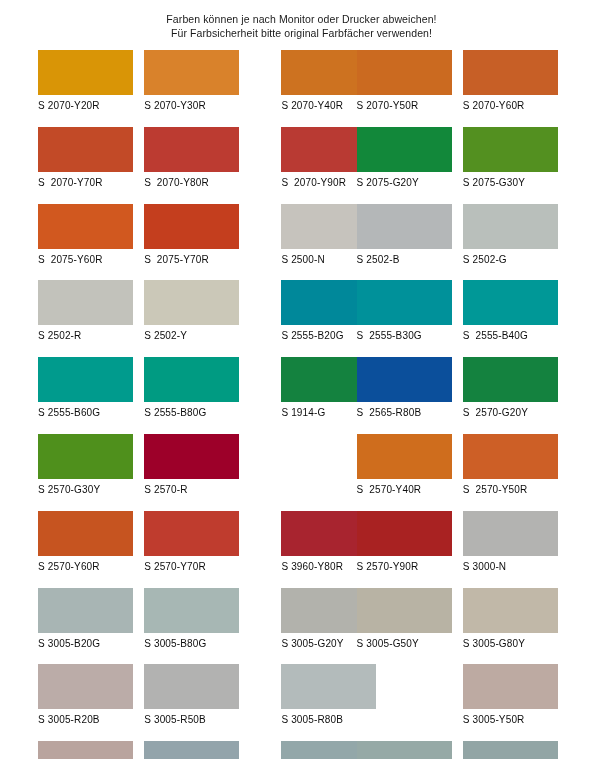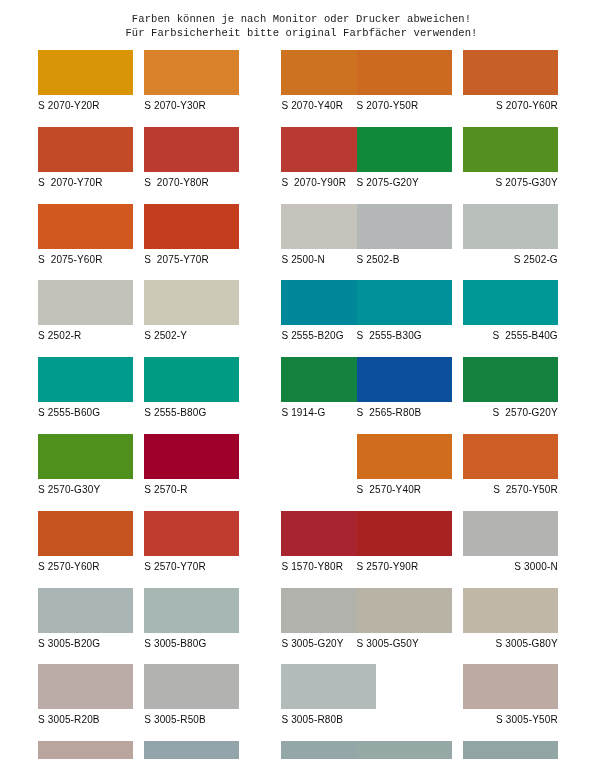--- a/index.html
+++ b/index.html
@@ -23,21 +23,20 @@
   .notice {
     position: absolute;
     top: 13px;
     left: 0;
     width: 603px;
     text-align: center;
     font-size: 10.5px;
     line-height: 13.5px;
     color: #1a1a1a;
     letter-spacing: 0.1px;
-    font-family: Liberation Mono, monospace;
   }
   .notice .line {
     display: block;
     white-space: nowrap;
   }
   #grid {
     position: absolute;
     top: 50px;
     left: 38px;
     width: 540px;
@@ -48,21 +47,21 @@
   }
   .cell {
     position: absolute;
     top: 0;
     width: 95px;
   }
   .cell.c0 { left: 0px; }
   .cell.c1 { left: 106.2px; }
   .cell.c2 { left: 212.4px; padding-left: 31px; }
   .cell.c3 { left: 318.6px; }
-  .cell.c4 { left: 424.8px; text-align: right; }
+  .cell.c4 { left: 424.8px; }
 
   .swatch {
     width: 95px;
     height: 45px;
     display: block;
   }
   .label {
     display: block;
     margin-top: 5px;
     font-size: 10px;
@@ -215,21 +214,21 @@
         <div class="cell c0">
           <span class="swatch" style="background-color: rgb(198, 84, 32);"></span>
           <span class="label">S 2570-Y60R</span>
         </div>
         <div class="cell c1">
           <span class="swatch" style="background-color: rgb(191, 60, 46);"></span>
           <span class="label">S 2570-Y70R</span>
         </div>
         <div class="cell c2">
           <span class="swatch" style="background-color: rgb(168, 36, 47);"></span>
-          <span class="label">S 1570-Y80R</span>
+          <span class="label">S 3960-Y80R</span>
         </div>
         <div class="cell c3">
           <span class="swatch" style="background-color: rgb(169, 34, 34);"></span>
           <span class="label">S 2570-Y90R</span>
         </div>
         <div class="cell c4">
           <span class="swatch" style="background-color: rgb(179, 179, 177);"></span>
           <span class="label">S 3000-N</span>
         </div>
       </div>

